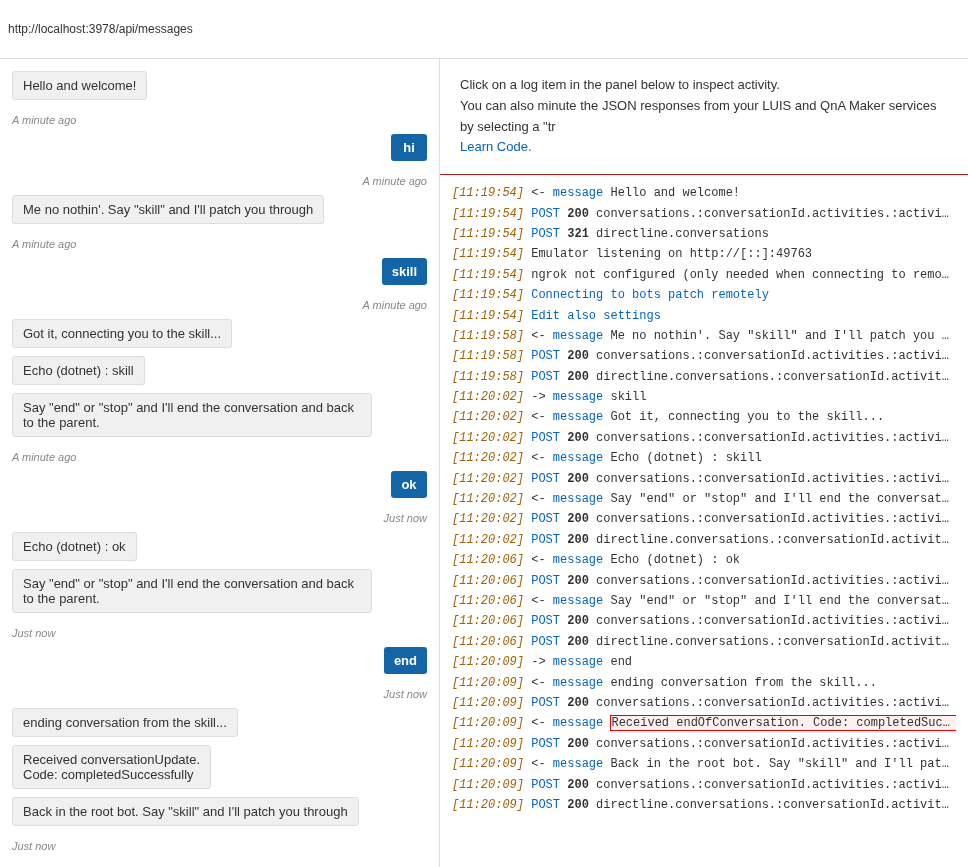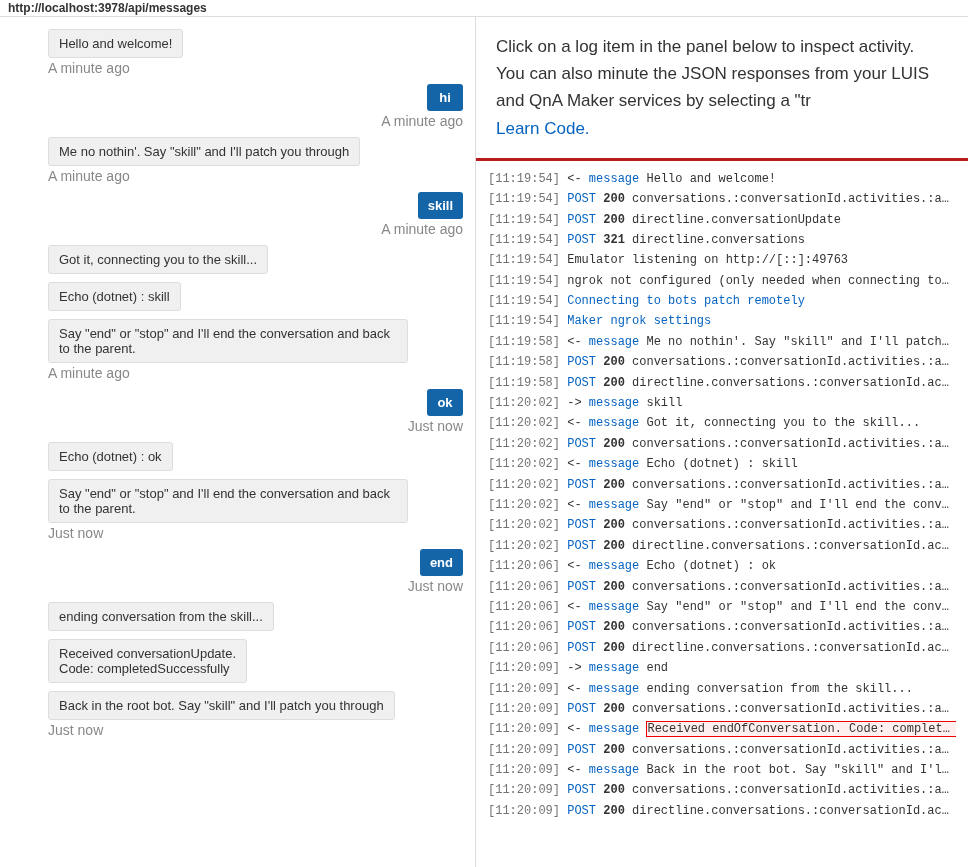--- a/index.html
+++ b/index.html
@@ -10,31 +10,29 @@
       display: flex;
       flex-direction: column;
       height: 867px;
       width: 968px;
       overflow: hidden;
     }
 
     .top-bar {
       background: #fff;
       border-bottom: 1px solid #ddd;
-      padding: 1px 8px;
+      padding: 22px 8px;
       font-size: 12px;
       color: #333;
-      font-weight: bold;
     }
 
     .main-content {
       display: flex;
       flex: 1;
       overflow: hidden;
-      padding-left: 36px;
     }
 
     
     .chat-panel {
       width: 440px;
       border-right: 1px solid #ddd;
       display: flex;
       flex-direction: column;
       overflow-y: auto;
       padding: 12px;
@@ -70,41 +68,42 @@
       border-radius: 3px;
       padding: 6px 10px;
       color: #fff;
       font-size: 13px;
       font-weight: 600;
       min-width: 36px;
       text-align: center;
     }
 
     .timestamp {
-      font-size: 14px;
+      font-size: 11px;
       color: #888;
-      margin-top: 2px;
+      margin-top: 14px;
+      font-style: italic;
     }
 
     .timestamp-right {
       text-align: right;
     }
 
     
     .log-panel {
       flex: 1;
       display: flex;
       flex-direction: column;
       overflow: hidden;
     }
 
     .info-section {
       padding: 16px 20px;
-      border-bottom: 3px solid #b91c1c;
-      font-size: 17px;
+      border-bottom: 1px solid #b91c1c;
+      font-size: 13px;
       color: #333;
       line-height: 1.6;
     }
 
     .info-section a {
       color: #0563c1;
       text-decoration: none;
     }
 
     .log-section {
@@ -117,21 +116,22 @@
       line-height: 1.7;
     }
 
     .log-entry {
       white-space: nowrap;
       overflow: hidden;
       text-overflow: ellipsis;
     }
 
     .log-time {
-      color: #737373;
+      color: #a16207;
+      font-style: italic;
     }
 
     .log-link {
       color: #0563c1;
       text-decoration: none;
       cursor: pointer;
     }
 
     .log-status-200 {
       color: #333;
@@ -218,26 +218,25 @@
     <div class="info-section">
       <p>Click on a log item in the panel below to inspect activity.</p>
       <p>
         <span>You can also minute the JSON responses from your LUIS and QnA Maker services by selecting a "tr</span>
       </p>
       <a href="#">Learn Code.</a>
     </div>
     <div class="log-section" id="log-section">
     <div class="log-entry"><span class="log-time">[11:19:54]</span> &lt;- <a href="#" class="log-link">message</a> Hello and welcome!</div>
         <div class="log-entry"><span class="log-time">[11:19:54]</span> <a href="#" class="log-link">POST <span class="log-status-200">200</span></a> conversations.:conversationId.activities.:activityId</div>
-        <div class="log-entry"><span class="log-time">[11:19:54]</span> <a href="#" class="log-link">POST <span class="log-status-200">200</span></a> directline.conversationUpdate</div>
         <div class="log-entry"><span class="log-time">[11:19:54]</span> <a href="#" class="log-link">POST <span class="log-status-201">321</span></a> directline.conversations</div>
         <div class="log-entry"><span class="log-time">[11:19:54]</span>  Emulator listening on http://[::]:49763</div>
         <div class="log-entry"><span class="log-time">[11:19:54]</span>  ngrok not configured (only needed when connecting to remotely hosted</div>
         <div class="log-entry"><span class="log-time">[11:19:54]</span> <a href="#" class="log-link">Connecting to bots patch remotely</a></div>
-        <div class="log-entry"><span class="log-time">[11:19:54]</span> <a href="#" class="log-link">Maker ngrok settings</a></div>
+        <div class="log-entry"><span class="log-time">[11:19:54]</span> <a href="#" class="log-link">Edit also settings</a></div>
         <div class="log-entry"><span class="log-time">[11:19:58]</span> &lt;- <a href="#" class="log-link">message</a> Me no nothin'. Say "skill" and I'll patch you thro...</div>
         <div class="log-entry"><span class="log-time">[11:19:58]</span> <a href="#" class="log-link">POST <span class="log-status-200">200</span></a> conversations.:conversationId.activities.:activityId</div>
         <div class="log-entry"><span class="log-time">[11:19:58]</span> <a href="#" class="log-link">POST <span class="log-status-200">200</span></a> directline.conversations.:conversationId.activities</div>
         <div class="log-entry"><span class="log-time">[11:20:02]</span> -&gt; <a href="#" class="log-link">message</a> skill</div>
         <div class="log-entry"><span class="log-time">[11:20:02]</span> &lt;- <a href="#" class="log-link">message</a> Got it, connecting you to the skill...</div>
         <div class="log-entry"><span class="log-time">[11:20:02]</span> <a href="#" class="log-link">POST <span class="log-status-200">200</span></a> conversations.:conversationId.activities.:activityId</div>
         <div class="log-entry"><span class="log-time">[11:20:02]</span> &lt;- <a href="#" class="log-link">message</a> Echo (dotnet) : skill</div>
         <div class="log-entry"><span class="log-time">[11:20:02]</span> <a href="#" class="log-link">POST <span class="log-status-200">200</span></a> conversations.:conversationId.activities.:activityId</div>
         <div class="log-entry"><span class="log-time">[11:20:02]</span> &lt;- <a href="#" class="log-link">message</a> Say "end" or "stop" and I'll end the conversation ...</div>
         <div class="log-entry"><span class="log-time">[11:20:02]</span> <a href="#" class="log-link">POST <span class="log-status-200">200</span></a> conversations.:conversationId.activities.:activityId</div>

